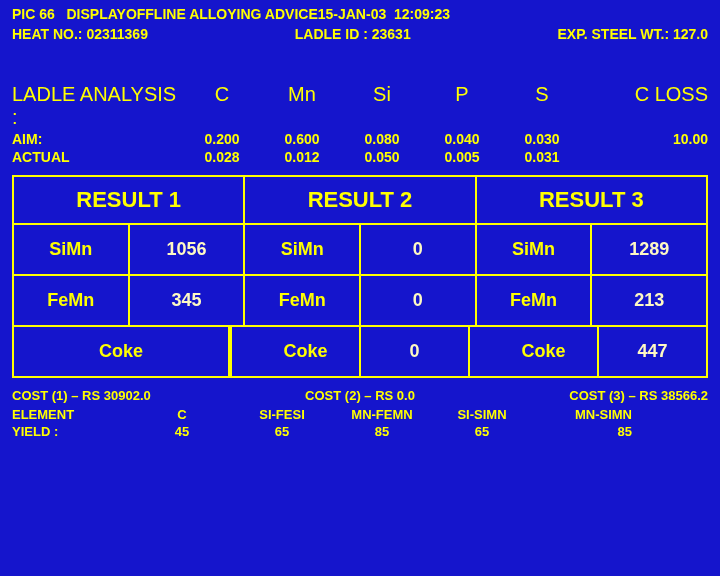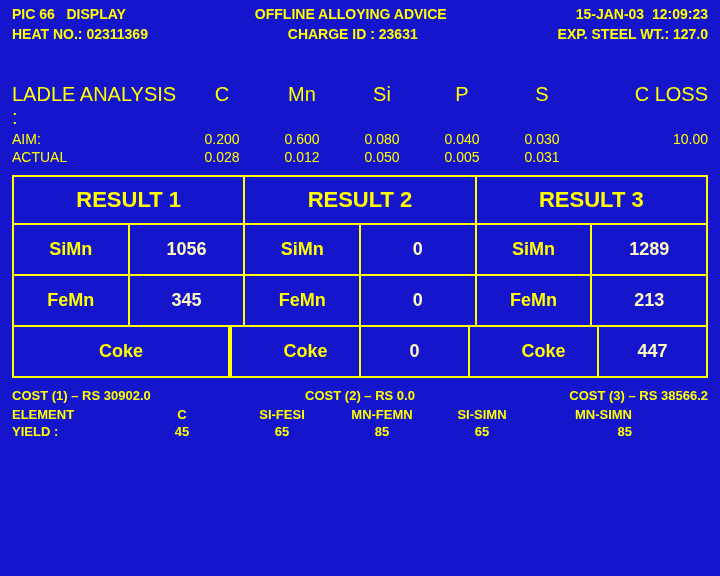--- a/index.html
+++ b/index.html
@@ -6,21 +6,20 @@
     body {
       width: 720px;
       height: 576px;
       background-color: #1515cc;
       font-family: Arial, sans-serif;
       color: #ffff00;
       overflow: hidden;
     }
     .header-row {
       display: flex;
-      justify-content: space-between;
       padding: 6px 12px 2px 12px;
       font-size: 14px;
       font-weight: bold;
     }
     .info-row {
       display: flex;
       justify-content: space-between;
       padding: 2px 12px;
       font-size: 14px;
       font-weight: bold;
@@ -34,21 +33,21 @@
       font-weight: normal;
       margin-bottom: 2px;
       margin-top: 35px;
     }
     .analysis-header .label { width: 170px; }
     .analysis-header .col { width: 80px; text-align: center; }
     .analysis-header .col-loss { width: 80px; text-align: right; margin-left: auto; }
     .analysis-row {
       display: flex;
       font-size: 14px;
-      font-weight: normal;
+      font-weight: bold;
       margin-bottom: 2px;
     }
     .analysis-row .label { width: 170px; }
     .analysis-row .val { width: 80px; text-align: center; }
     .analysis-row .val-loss { width: 80px; text-align: right; margin-left: auto; }
 
     .results-container {
       margin: 6px 12px;
       border: 2px solid #ffff00;
     }
@@ -130,21 +129,21 @@
 <body>
 
 <div class="header-row">
   <span><span>PIC 66</span>&nbsp;&nbsp;&nbsp;<span>DISPLAY</span></span>
   <span>OFFLINE ALLOYING ADVICE</span>
   <span><span>15-JAN-03</span>&nbsp;&nbsp;<span>12:09:23</span></span>
 </div>
 
 <div class="info-row">
   <span><span>HEAT NO.:</span> <span>02311369</span></span>
-  <span><span>CHARGE ID :</span> <span>23631</span></span>
+  <span><span>LADLE ID :</span> <span>23631</span></span>
   <span><span>EXP. STEEL WT.:</span>&nbsp;<span>127.0</span></span>
 </div>
 
 <div class="analysis-section">
   <div class="analysis-header">
     <span class="label">LADLE ANALYSIS :</span>
     <span class="col">C</span>
     <span class="col">Mn</span>
     <span class="col">Si</span>
     <span class="col">P</span>

